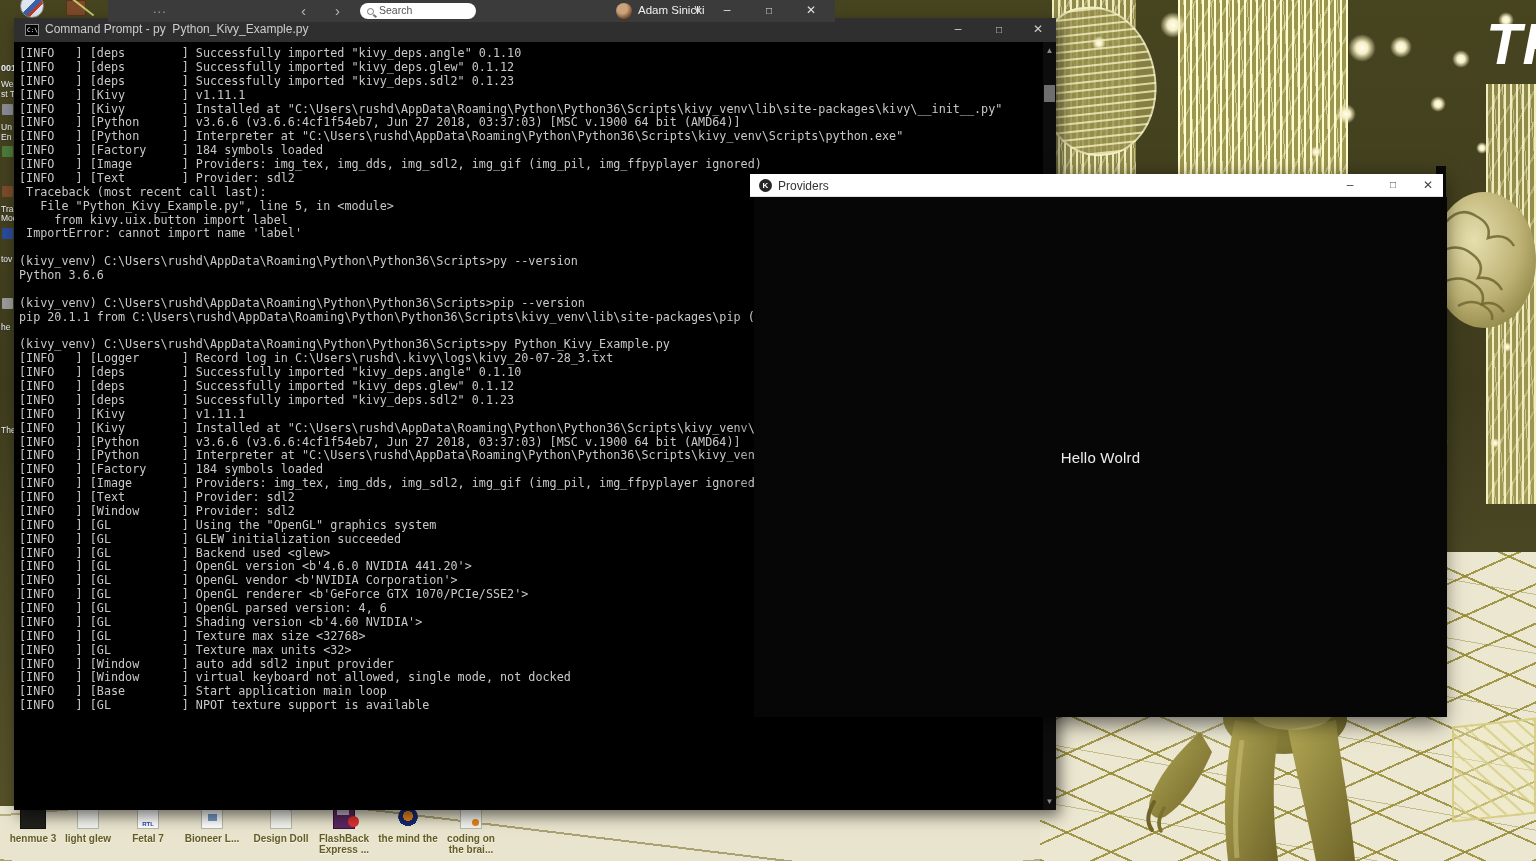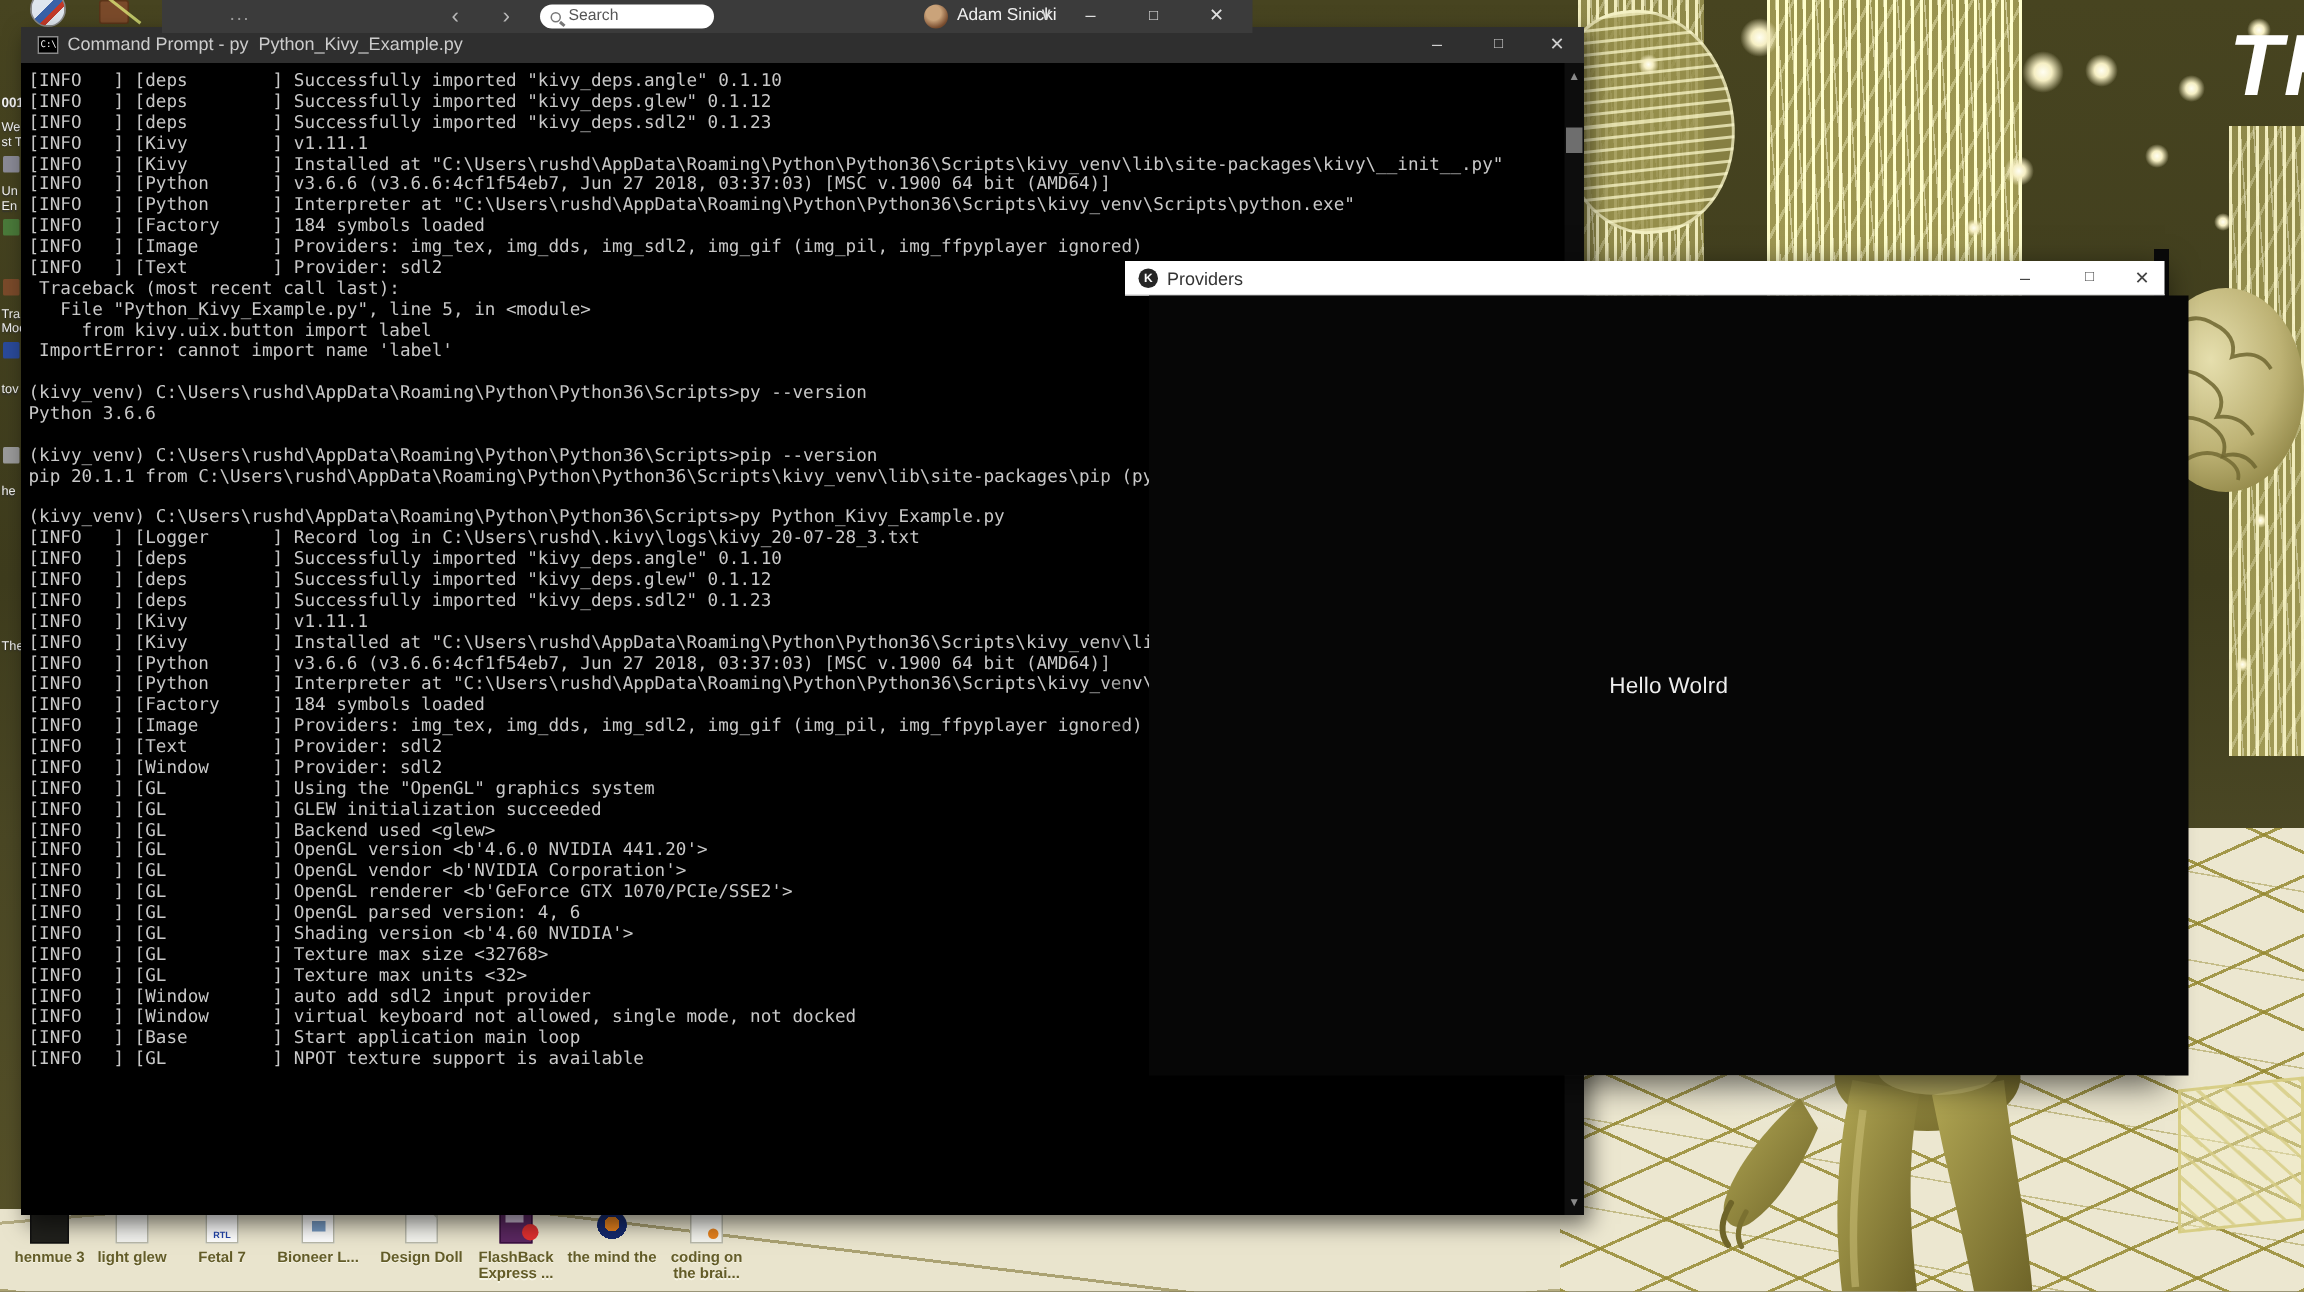--- a/index.html
+++ b/index.html
@@ -105,21 +105,21 @@
   
   #kivy { position:absolute; left:750px; top:174px; width:693px; height:543px; z-index:20;
      box-shadow:0 6px 20px rgba(0,0,0,.6); }
   .k-title { position:absolute; left:0; top:0; width:100%; height:23px; background:#ffffff;
      border-bottom:1px solid #e2e2e2; }
   .kivy-ic { position:absolute; left:9px; top:5px; width:13px; height:13px; border-radius:50%; background:#262626;
      color:#fff; font-size:8px; font-weight:bold; text-align:center; line-height:13px; }
   .k-title .t { position:absolute; left:28px; top:5px; color:#333; font-size:12px; }
   .k-btn { position:absolute; top:0; height:23px; text-align:center; line-height:22px; color:#444; font-size:12px; }
   #k-min { left:583px; width:34px; } #k-max { left:626px; width:34px; font-size:10px; } #k-close { left:663px; width:30px; }
-  .k-body { position:absolute; left:16px; top:23px; width:100%; height:520px; background:#060606;
+  .k-body { position:absolute; left:4px; top:23px; width:100%; height:520px; background:#060606;
      display:flex; align-items:center; justify-content:center; }
   .k-label { color:#ededed; font-size:15px; letter-spacing:.2px; }
 
   
   #dock { position:absolute; left:0; top:805px; width:1056px; height:59px; z-index:3; }
   .dock-item { position:absolute; top:0; width:74px; transform:translateX(-50%); text-align:center; }
   .di { width:22px; height:24px; margin:0 auto; position:relative; background:#efefef; border:1px solid #b8b8a8; }
   .di-dark-app { background:#20201c; border-color:#111; width:26px; }
   .di-light-doc { background:#f2f2ee; }
   .di-rtl { background:#fff; color:#2244aa; font-size:6px; font-weight:bold; display:flex;

